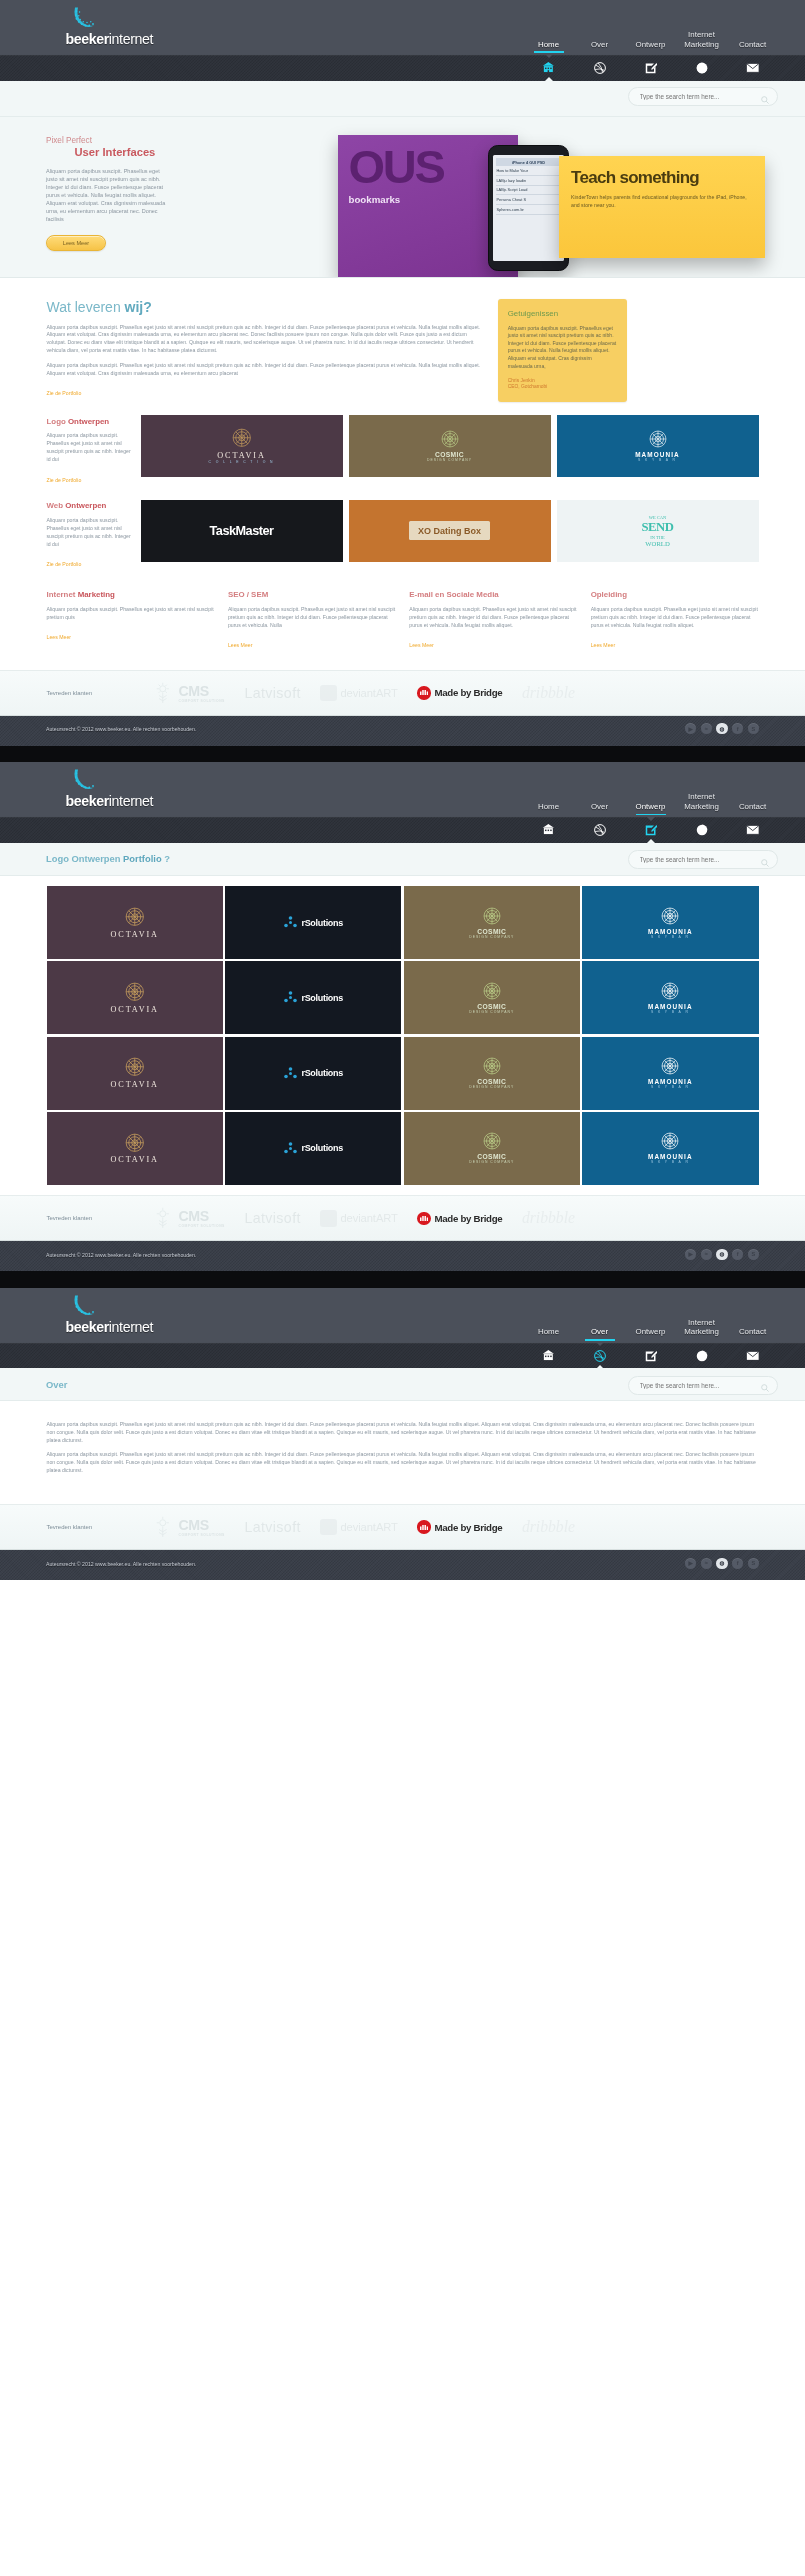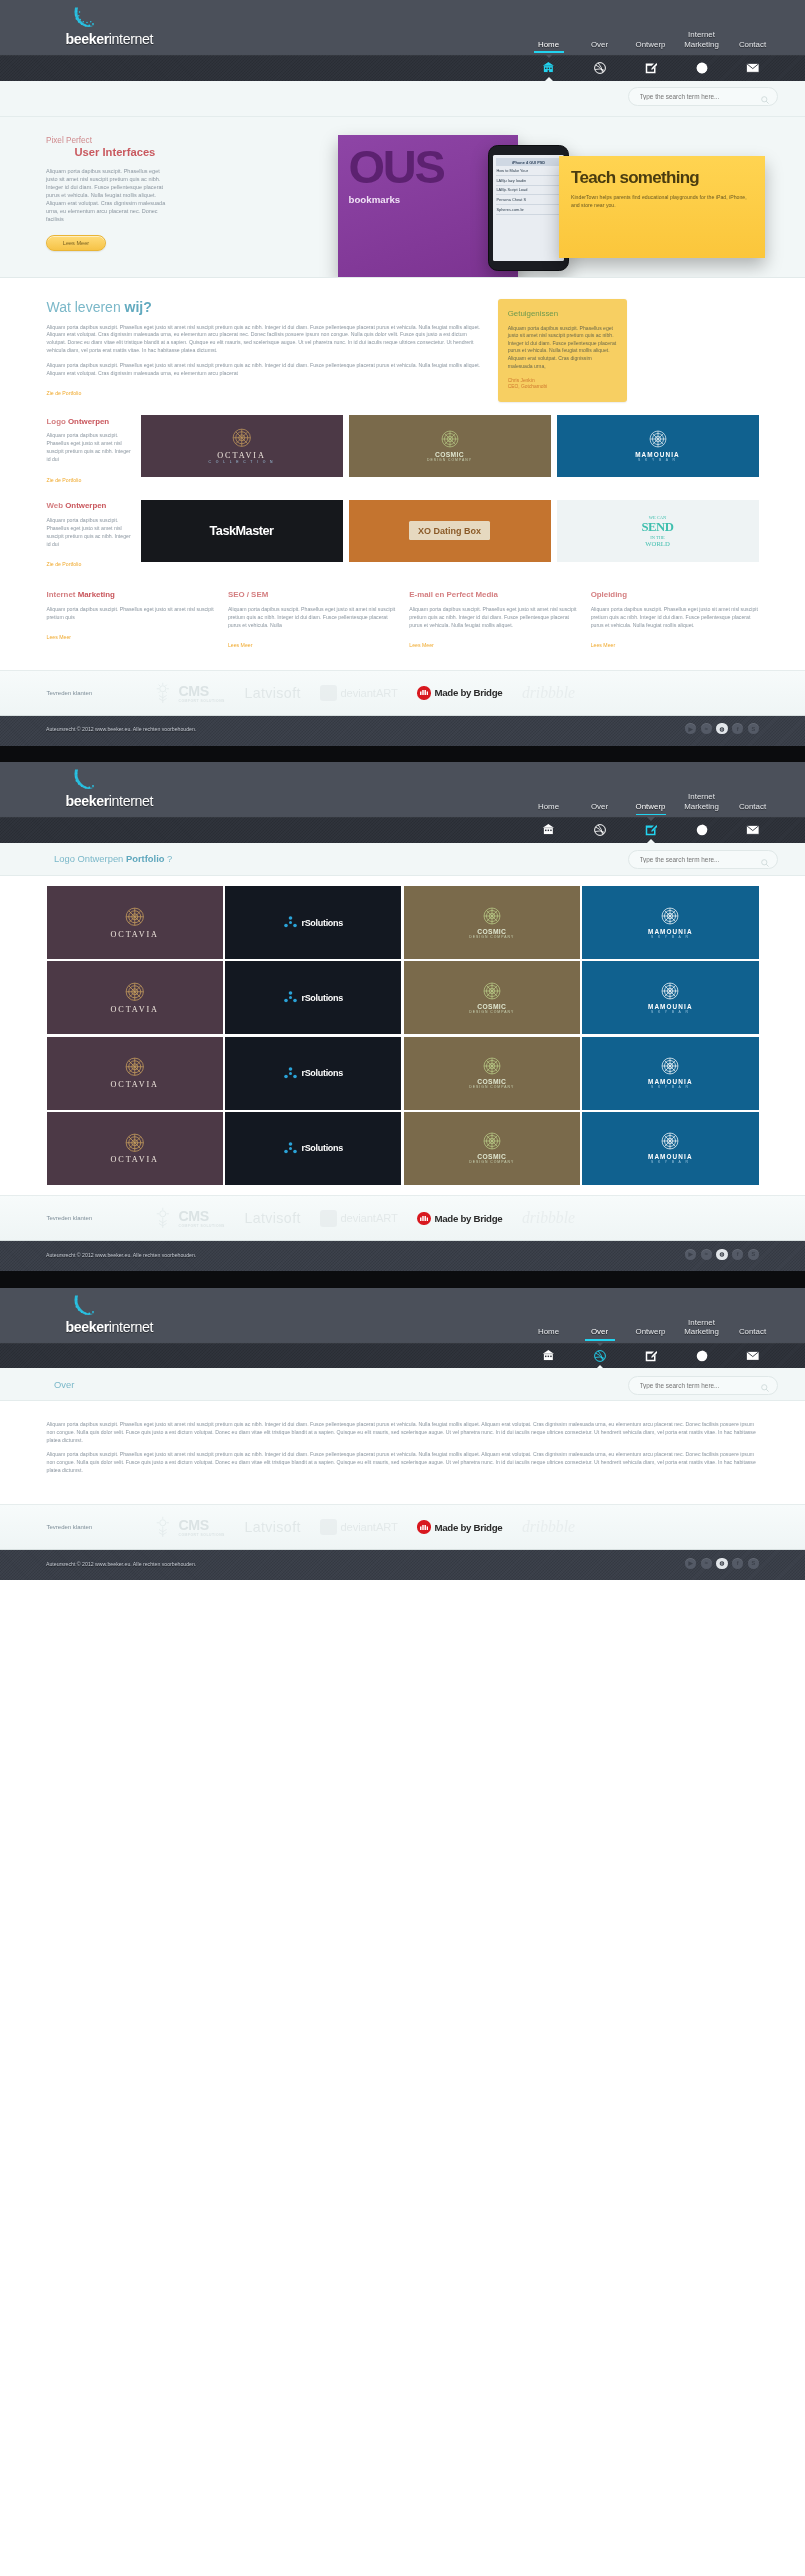--- a/index.html
+++ b/index.html
@@ -157,22 +157,22 @@
   .copy { position:absolute; left:46px; top:10.5px; font-size:5.2px; color:#c6cbd3;
           text-shadow:0 0.7px 0.7px rgba(0,0,0,.5); }
   .socials { position:absolute; right:46px; top:7.5px; display:flex; gap:4.5px; }
   .soc { width:11.2px; height:11.2px; border-radius:50%; background:#545a66;
          display:flex; align-items:center; justify-content:center;
          color:#3b404a; font-size:5.6px; font-weight:bold;
          box-shadow:inset 0 0.7px 0 rgba(255,255,255,.12); }
   .gap { height:16.5px; background:#0b0c0e; }
 
   .pagetitle { background:#f2f7f7; height:33px; position:relative; border-bottom:0.7px solid #e4ecec;}
-  .pagetitle h2 { position:absolute; left:54px; top:10.5px; font-size:9.4px;
-                  color:#7bb8c9; font-weight:normal;text-align:center; }
+  .pagetitle h2 { position:absolute; left:46px; top:10.5px; font-size:9.4px;
+                  color:#7bb8c9; font-weight:bold;text-align:center; }
   .pagetitle h2 b { color:#5ea7bd; }
   .pagetitle .search { top:7.5px; }
 
   .pf-full { display:grid; grid-template-columns:repeat(4,1fr); gap:2.2px;
              padding:10.5px 0 10.5px 0; width:712px; margin:0 auto; }
   .pf-full .pf-card { height:73px; }
 
   .over-body { padding:19.5px 0 22.5px 0; }
 </style>
 </head>
@@ -416,21 +416,21 @@
           <h3 class="h-red"><span>Internet </span><b>Marketing</b></h3>
           <p class="body-p">Aliquam porta dapibus suscipit. Phasellus eget justo sit amet nisl suscipit pretium quis</p>
           <a class="link-y" href="#">Lees Meer</a>
         </div>
         <div>
           <h3 class="h-red"><span>SEO / SEM</span><b></b></h3>
           <p class="body-p">Aliquam porta dapibus suscipit. Phasellus eget justo sit amet nisl suscipit pretium quis ac nibh. Integer id dui diam. Fusce pellentesque placerat purus et vehicula. Nulla</p>
           <a class="link-y" href="#">Lees Meer</a>
         </div>
         <div>
-          <h3 class="h-red"><span>E-mail en Perfect Media</span><b></b></h3>
+          <h3 class="h-red"><span>E-mail en Sociale Media</span><b></b></h3>
           <p class="body-p">Aliquam porta dapibus suscipit. Phasellus eget justo sit amet nisl suscipit pretium quis ac nibh. Integer id dui diam. Fusce pellentesque placerat purus et vehicula. Nulla feugiat mollis aliquet.</p>
           <a class="link-y" href="#">Lees Meer</a>
         </div>
         <div>
           <h3 class="h-red"><span>Opleiding</span><b></b></h3>
           <p class="body-p">Aliquam porta dapibus suscipit. Phasellus eget justo sit amet nisl suscipit pretium quis ac nibh. Integer id dui diam. Fusce pellentesque placerat purus et vehicula. Nulla feugiat mollis aliquet.</p>
           <a class="link-y" href="#">Lees Meer</a>
         </div>
       </div>
 

